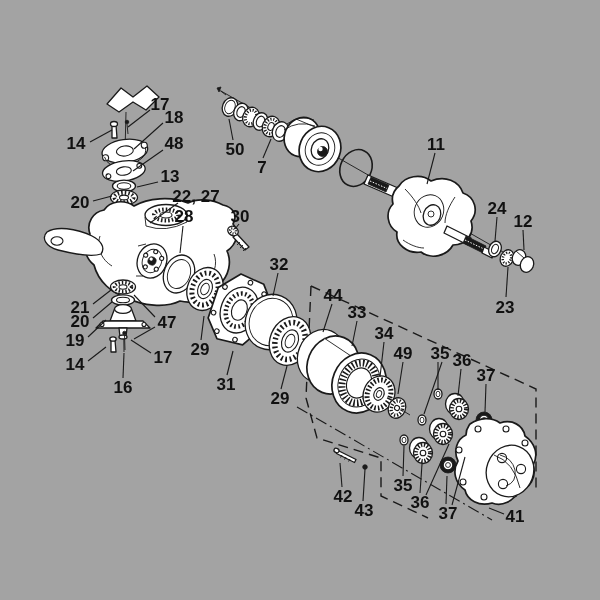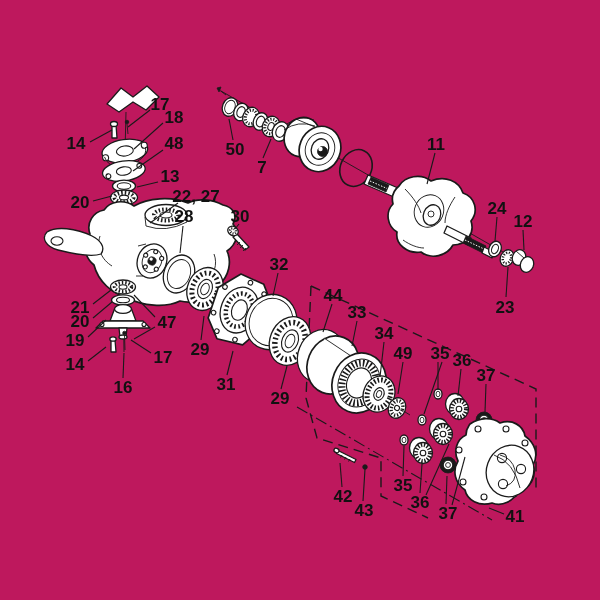--- a/index.html
+++ b/index.html
@@ -1,16 +1,16 @@
 <!DOCTYPE html>
 <html><head>
 <meta charset="utf-8">
 <style>
   html,body { margin:0; padding:0; background:#ffffff; }
-  .stage { position:relative; width:600px; height:600px; background:#be185d; overflow:hidden;
+  .stage { position:relative; width:600px; height:600px; background:#a3a3a3; overflow:hidden;
            font-family:"Liberation Sans", sans-serif; }
   svg { display:block; }
   .part   { fill:#ffffff; stroke:#1a1a1a; stroke-width:1.3; stroke-linejoin:round; stroke-linecap:round; }
   .thick  { stroke-width:1.7; }
   .thin   { fill:none; stroke:#1a1a1a; stroke-width:0.9; }
   .teeth  { fill:none; stroke:#1a1a1a; }
   .dark   { fill:#1a1a1a; stroke:#1a1a1a; stroke-width:0.8; }
   .hole   { fill:#ffffff; stroke:#1a1a1a; stroke-width:1.1; }
   .axis   { fill:none; stroke:#1a1a1a; stroke-width:0.9; }
   .dashbox{ fill:none; stroke:#1a1a1a; stroke-width:1.4; stroke-dasharray:10 6; }

